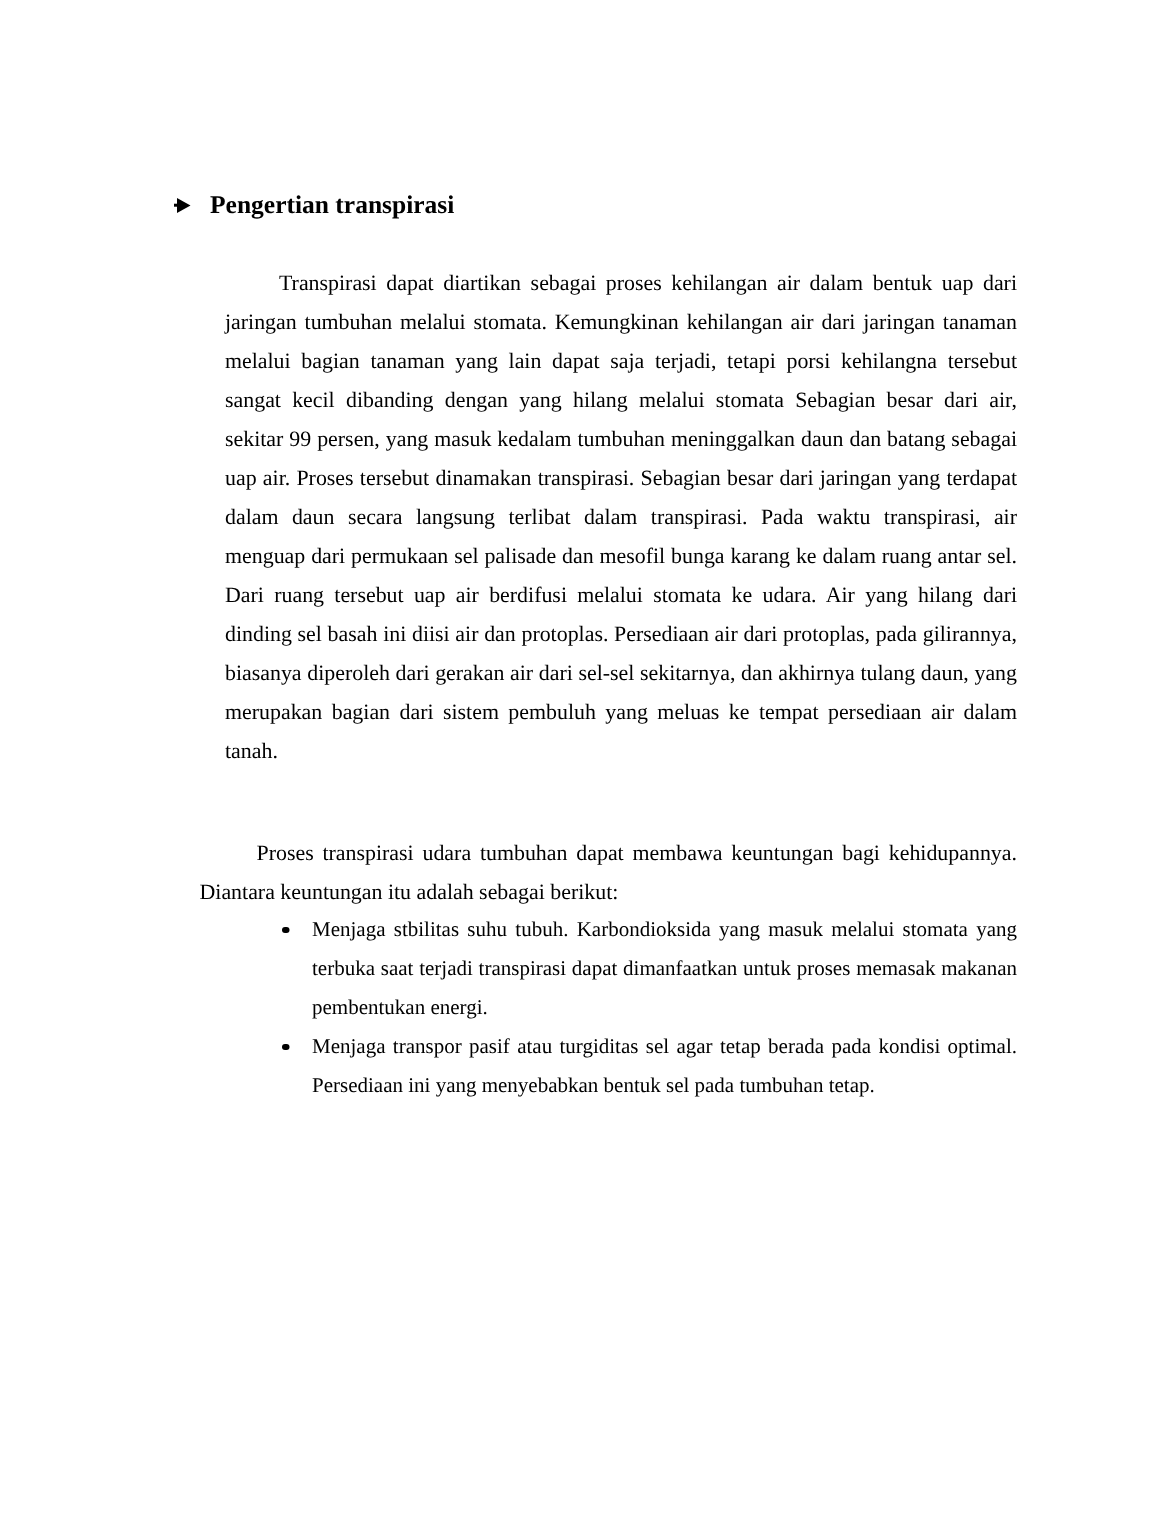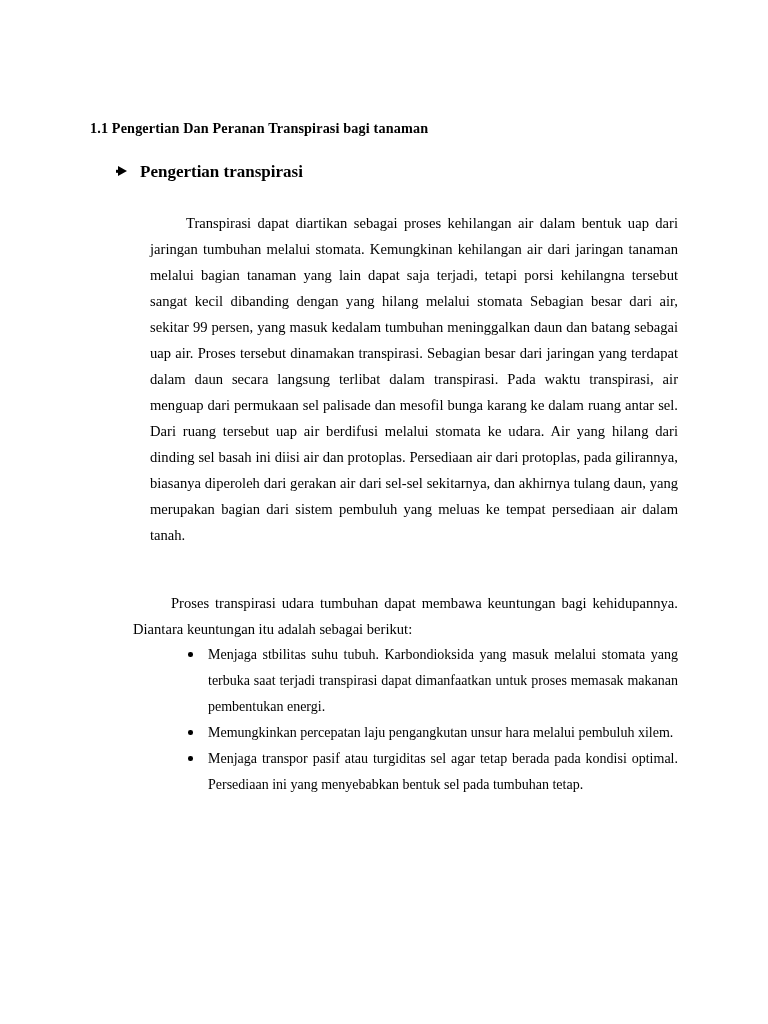--- a/index.html
+++ b/index.html
@@ -130,21 +130,20 @@
     border-radius: 50%;
     background: #000000;
   }
 </style>
 </head>
 <body>
 
 <div class="page">
   <div class="content">
 
-    <h1 class="section-heading">1.1 Pengertian Dan Peranan Transpirasi bagi tanaman</h1>
 
     <div class="gap-sm"></div>
 
     <div class="arrow-heading">
       <span class="arrow-tail"></span>
       <span class="arrow-glyph"></span>
       <span>Pengertian transpirasi</span>
     </div>
 
     <div class="gap-md"></div>
@@ -158,22 +157,18 @@
 
     <p class="body-para para-indent-shallow">Proses transpirasi udara tumbuhan dapat membawa keuntungan bagi kehidupannya. Diantara keuntungan itu adalah sebagai berikut:</p>
 
     <ul class="bullet-list">
       <li class="bullet-item">
         <span class="bullet-dot"></span>
         <span>Menjaga stbilitas suhu tubuh. Karbondioksida yang masuk melalui stomata yang terbuka saat terjadi transpirasi dapat dimanfaatkan untuk proses memasak makanan pembentukan energi.</span>
       </li>
       <li class="bullet-item">
         <span class="bullet-dot"></span>
-        <span>Memungkinkan percepatan laju pengangkutan unsur hara melalui pembuluh xilem.</span>
-      </li>
-      <li class="bullet-item">
-        <span class="bullet-dot"></span>
         <span>Menjaga transpor pasif atau turgiditas sel agar tetap berada pada kondisi optimal. Persediaan ini yang menyebabkan bentuk sel pada tumbuhan tetap.</span>
       </li>
     </ul>
 
   </div>
 </div>
 
 </body></html>

